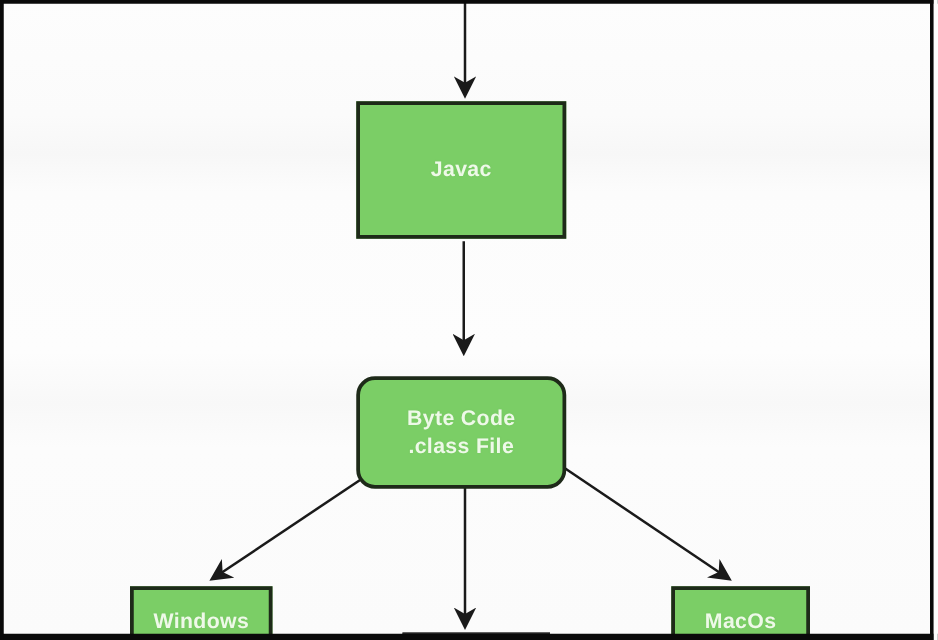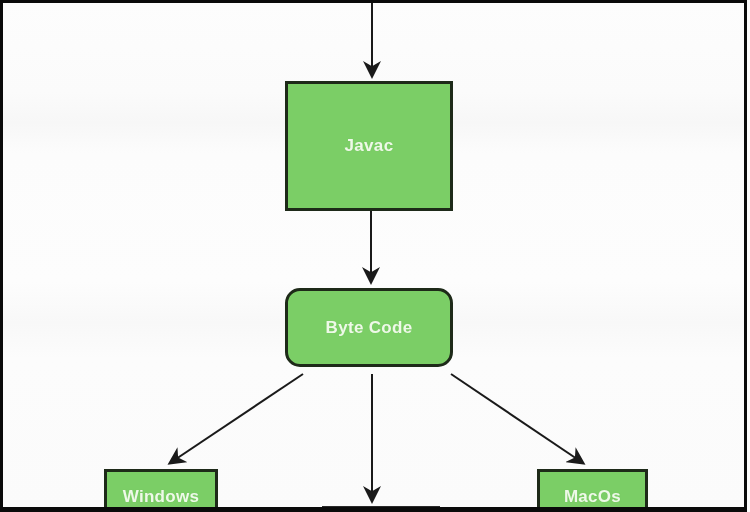--- a/index.html
+++ b/index.html
@@ -39,22 +39,22 @@
     align-items: center;
     justify-content: center;
     text-align: center;
     font-weight: bold;
     font-size: 17px;
     line-height: 22px;
     letter-spacing: 0.3px;
     z-index: 3;
     text-shadow: 0 0 1px rgba(120, 190, 100, 0.6);
   }
-  .node-javac    { left: 285px; top: 81px;  width: 168px; height: 130px; }
-  .node-bytecode { left: 285px; top: 288px; width: 168px; height: 79px; border-radius: 15px; }
+  .node-javac    { left: 285px; top: 81px;  width: 168px; height: 110px; }
+  .node-bytecode { left: 285px; top: 301px; width: 168px; height: 90px; border-radius: 15px; }
   .node-windows  { left: 104px; top: 469px; width: 114px; height: 55px; }
   .node-macos    { left: 537px; top: 469px; width: 111px; height: 55px; }
   .node-partial  {
     position: absolute;
     left: 322px; top: 506px; width: 118px; height: 8px;
     background: #3b3b3b;
     border-top: 2px solid #2a2a2a;
     box-sizing: border-box;
     z-index: 3;
   }
@@ -81,20 +81,21 @@
 
     <line x1="451" y1="374" x2="583" y2="463" stroke="#1a1a1a" stroke-width="2" marker-end="url(#ah)"></line>
   </svg>
 
   <div class="node node-javac">
     <span>Javac</span>
   </div>
 
   <div class="node node-bytecode">
     <span>Byte Code</span>
+    <span>.class File</span>
   </div>
 
   <div class="node node-windows">
     <span>Windows</span>
   </div>
 
   <div class="node node-macos">
     <span>MacOs</span>
   </div>
 

